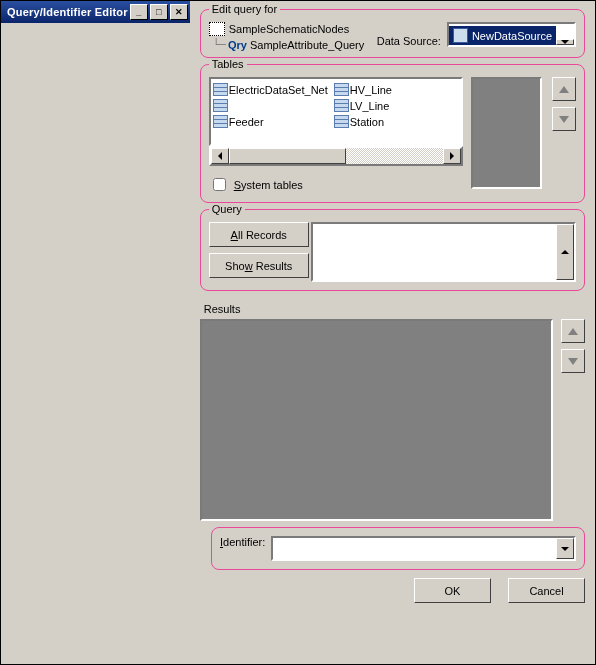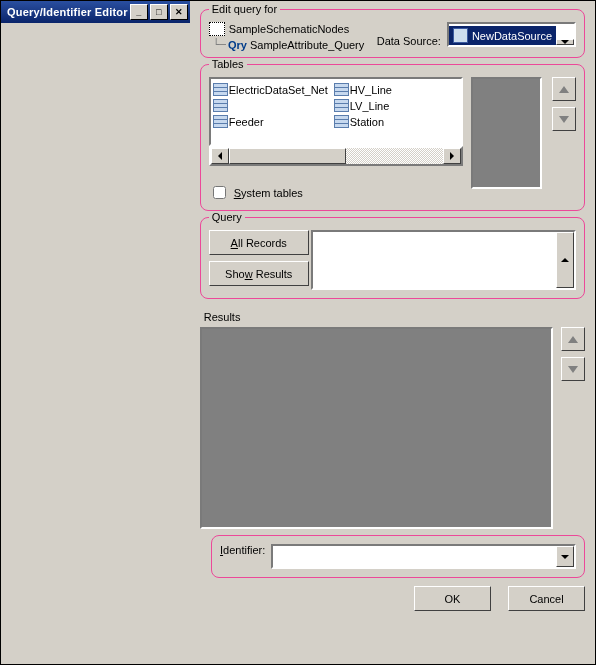--- a/index.html
+++ b/index.html
@@ -34,21 +34,21 @@
 .lvitem{display:flex;align-items:flex-end;gap:1px;height:16px;white-space:nowrap}
 .tblicon{width:13px;height:11px;background:linear-gradient(#c7d9ef,#c7d9ef);border:1px solid #5a7dad;position:relative}
 .tblicon:before,.tblicon:after{content:"";position:absolute;left:0;right:0;height:1px;background:#5a7dad}
 .tblicon:before{top:3px}.tblicon:after{top:7px}
 .hscroll{height:16px;background:#d4d0c8;display:flex;border:2px solid;border-top-color:#fff;border-left-color:#fff;border-right-color:#7a7a7a;border-bottom-color:#7a7a7a;margin-top:0}
 .hscroll .sbtn{width:16px;background:#d4d0c8;border:1px solid;border-top-color:#fff;border-left-color:#fff;border-right-color:#404040;border-bottom-color:#404040;display:flex;align-items:center;justify-content:center}
 .hscroll .track{flex:1;background:repeating-conic-gradient(#d4d0c8 0% 25%,#fff 0% 50%) 50% /2px 2px}
 .hscroll .thumb{width:55%;height:100%;background:#d4d0c8;border:1px solid;border-top-color:#fff;border-left-color:#fff;border-right-color:#404040;border-bottom-color:#404040;box-sizing:border-box}
 .arrow-left{width:0;height:0;border-top:4px solid transparent;border-bottom:4px solid transparent;border-right:4px solid #000}
 .arrow-right{width:0;height:0;border-top:4px solid transparent;border-bottom:4px solid transparent;border-left:4px solid #000}
-.chkrow{display:flex;align-items:center;gap:5px;margin-top:17px}
+.chkrow{display:flex;align-items:center;gap:5px;margin-top:9px}
 .checkbox{width:13px;height:13px}
 .graybox{flex:1;background:#808080}
 .graybox.tables{height:108px;margin-left:2px}
 .updown{width:24px;display:flex;flex-direction:column;gap:6px;margin-left:4px}
 .sqbtn{width:22px;height:22px;background:#d4d0c8;border:1px solid;border-top-color:#fff;border-left-color:#fff;border-right-color:#404040;border-bottom-color:#404040;display:flex;align-items:center;justify-content:center}
 .arrow-up{width:0;height:0;border-left:5px solid transparent;border-right:5px solid transparent;border-bottom:7px solid #808080}
 .arrow-dn{width:0;height:0;border-left:5px solid transparent;border-right:5px solid transparent;border-top:7px solid #808080}
 .query-inner{display:flex;gap:2px}
 .qbtns{width:100px;display:flex;flex-direction:column;gap:6px}
 .btn{height:23px;background:#d4d0c8;border:1px solid;border-top-color:#fff;border-left-color:#fff;border-right-color:#404040;border-bottom-color:#404040;display:flex;align-items:center;justify-content:center}

